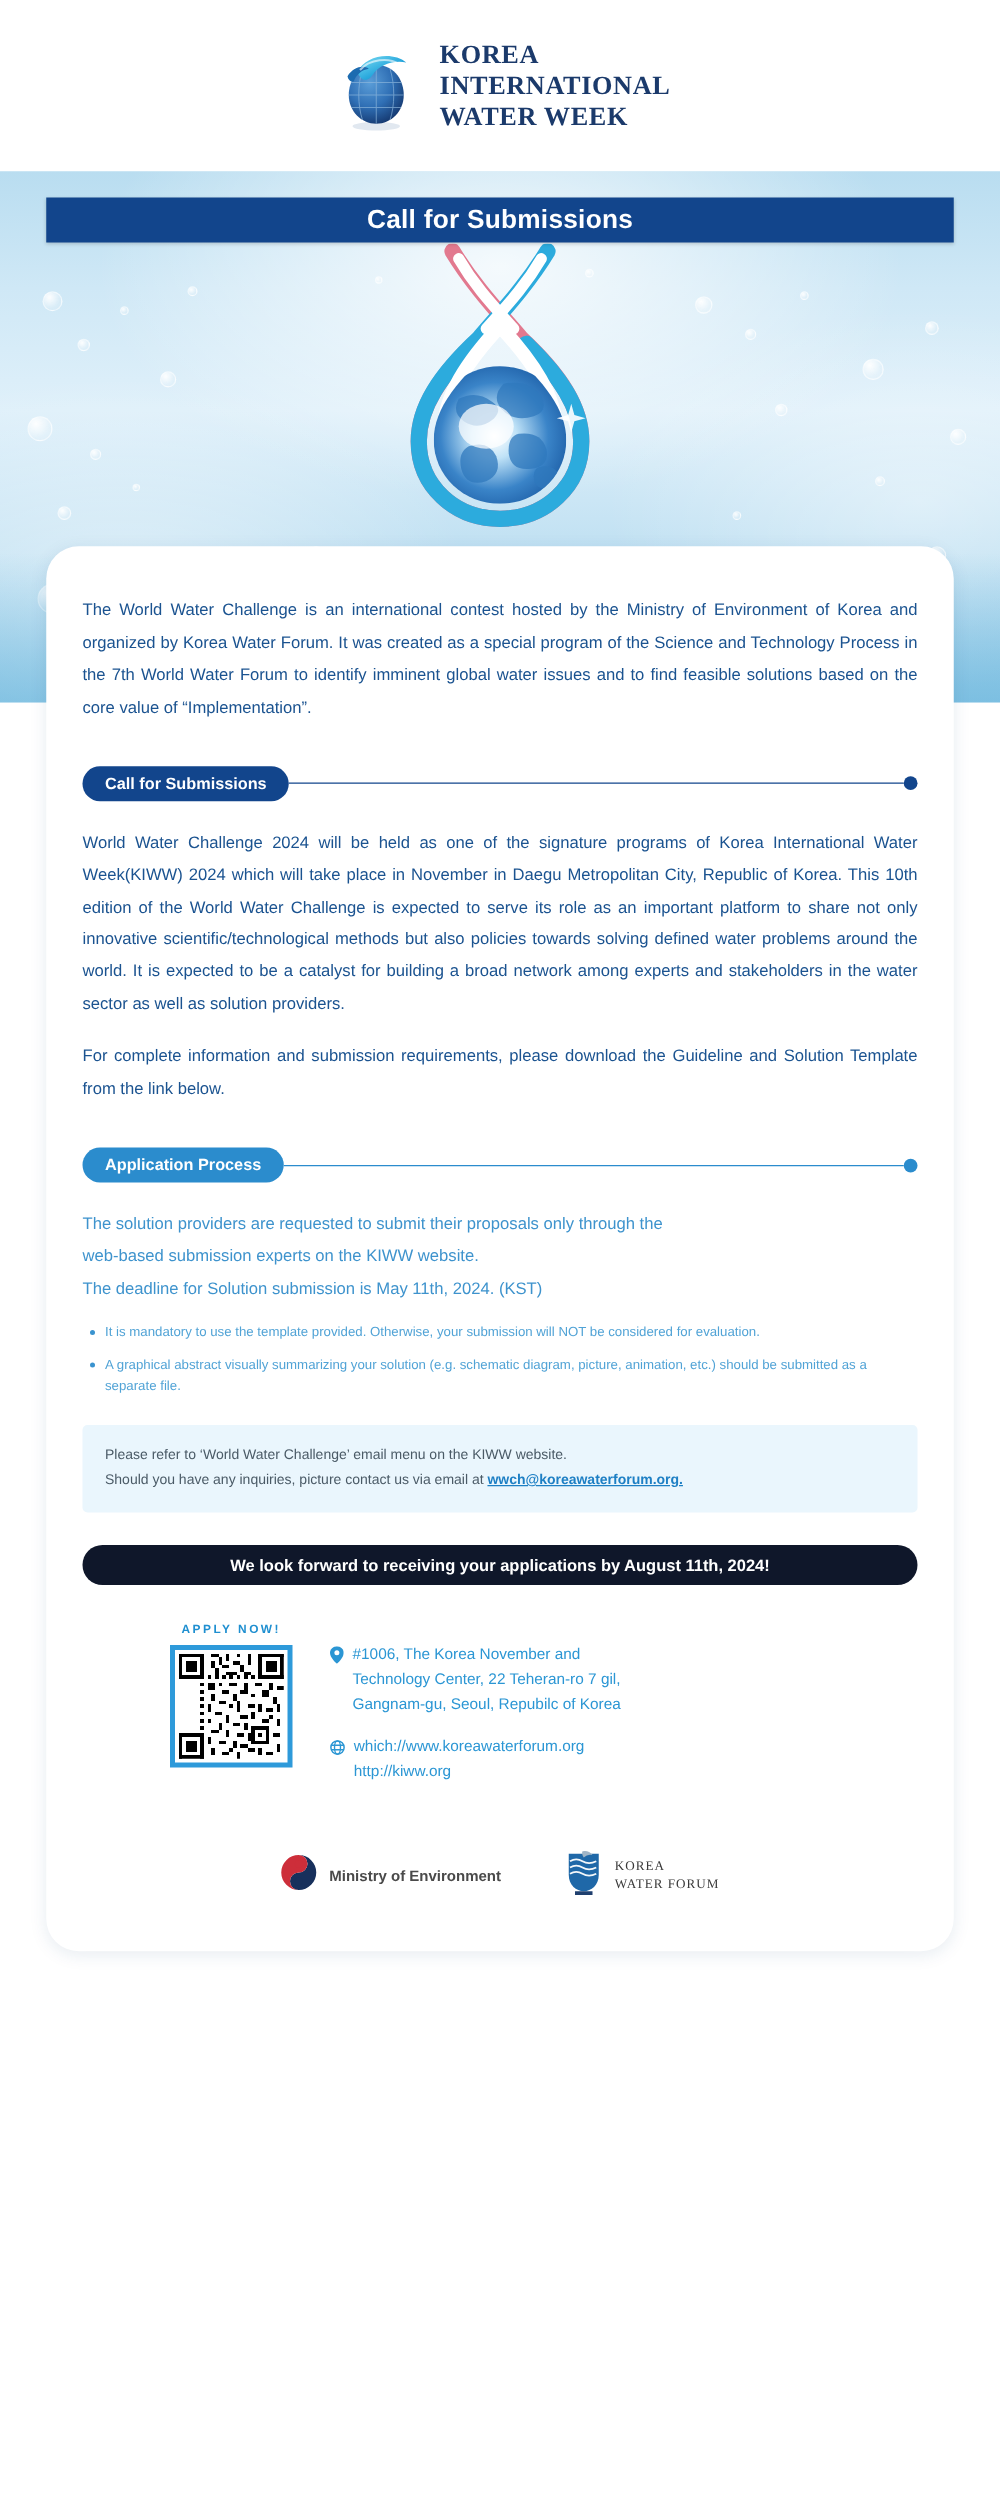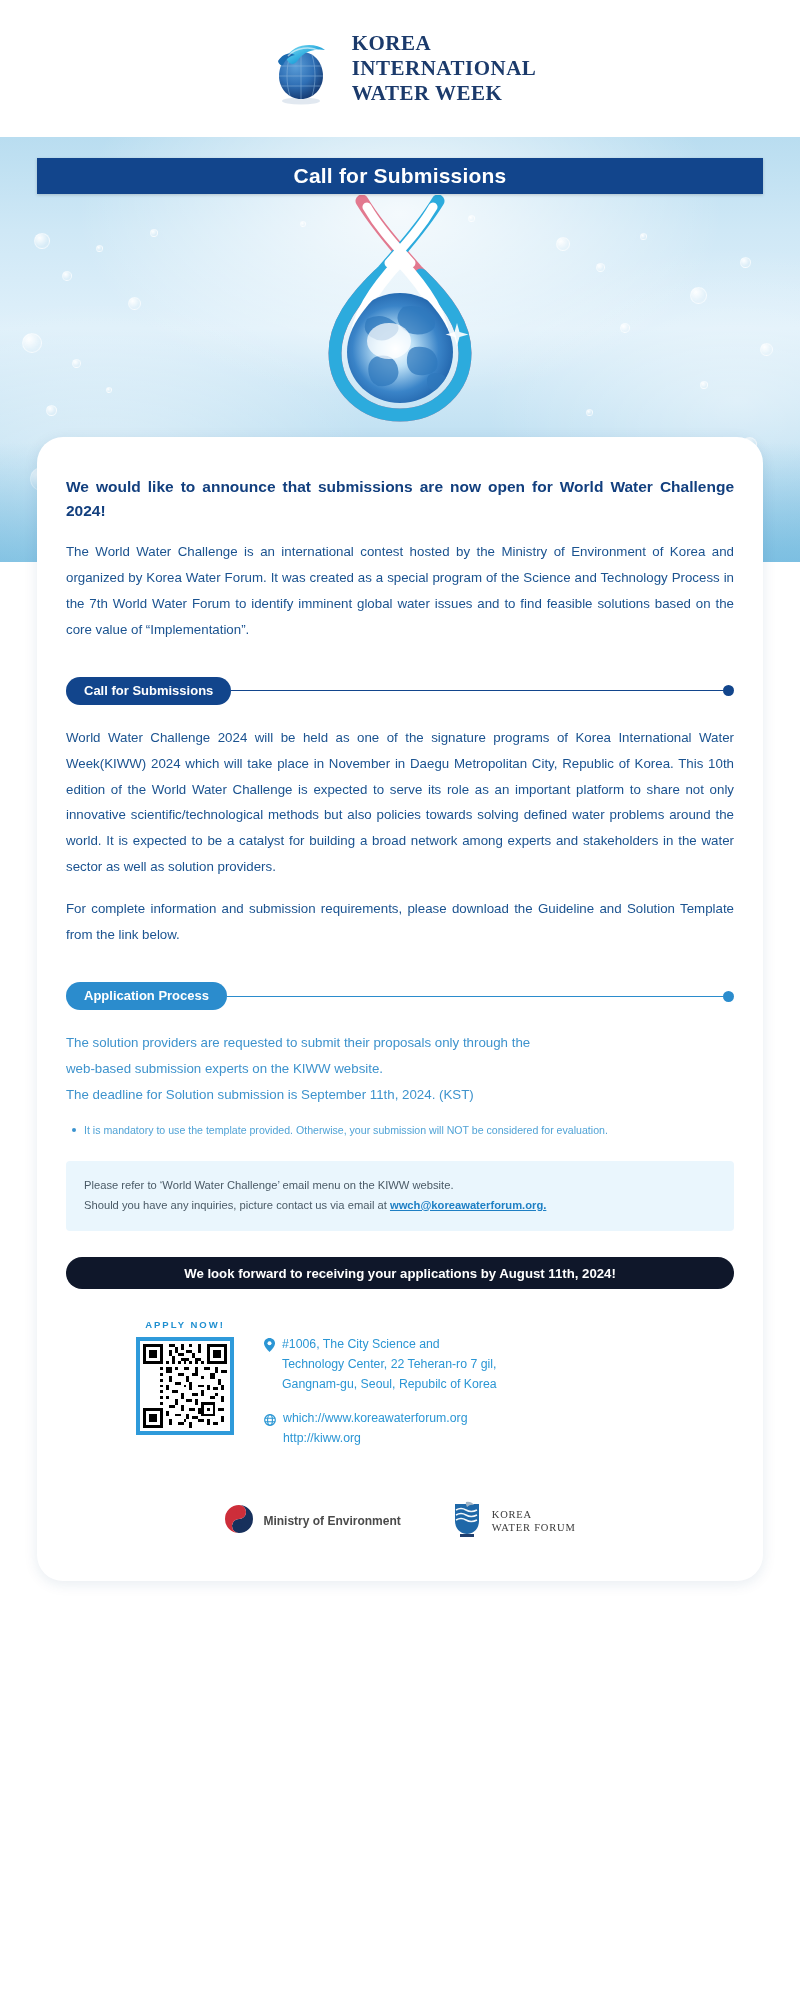--- a/index.html
+++ b/index.html
@@ -359,21 +359,20 @@
       </svg>
     </div>
 
     <div class="hero-title">
       <span class="t-cyan">World Water </span><span class="t-blue">Challenge </span><span class="t-pink">2024</span>
     </div>
   </div>
 
   <div class="card">
 
-    <p class="lead">We would like to announce that submissions are now open for World Water Challenge 2024!</p>
 
     <p class="body-p">The World Water Challenge is an international contest hosted by the Ministry of Environment of Korea and organized by Korea Water Forum. It was created as a special program of the Science and Technology Process in the 7th World Water Forum to identify imminent global water issues and to find feasible solutions based on the core value of “Implementation”.</p>
 
     <div class="sect">
       <div class="pill navy">Call for Submissions</div>
       <div class="sect-rule navy"></div>
       <div class="sect-dot navy"></div>
     </div>
 
     <p class="body-p">World Water Challenge 2024 will be held as one of the signature programs of Korea International Water Week(KIWW) 2024 which will take place in November in Daegu Metropolitan City, Republic of Korea. This 10th edition of the World Water Challenge is expected to serve its role as an important platform to share not only innovative scientific/technological methods but also policies towards solving defined water problems around the world. It is expected to be a catalyst for building a broad network among experts and stakeholders in the water sector as well as solution providers.</p>
@@ -381,25 +380,26 @@
 
     <div class="sect">
       <div class="pill blue">Application Process</div>
       <div class="sect-rule blue"></div>
       <div class="sect-dot blue"></div>
     </div>
 
     <div class="proc-p">
       <span style="display:block">The solution providers are requested to submit their proposals only through the</span>
       <span style="display:block">web-based submission experts on the KIWW website.</span>
-      <span style="display:block">The deadline for Solution submission is September 11th, 2024. (KST)</span>
+      <span style="display:block">The deadline for Solution submission is May 11th, 2024. (KST)</span>
     </div>
 
     <ul class="notes">
       <li>It is mandatory to use the template provided. Otherwise, your submission will NOT be considered for evaluation.</li>
+      <li>A graphical abstract visually summarizing your solution (e.g. schematic diagram, picture, animation, etc.) should be submitted as a separate file.</li>
     </ul>
 
     <div class="infobox">
       <p>Please refer to ‘World Water Challenge’ email menu on the KIWW website.</p>
       <p><span>Should you have any inquiries, picture contact us via email at </span><a class="mail" href="#">wwch@koreawaterforum.org.</a></p>
     </div>
 
     <div class="cta">
       <span>We look forward to receiving your applications by August 11th, 2024!</span>
     </div>
@@ -521,21 +521,21 @@
 
       <div class="addr-col">
         <div class="addr-row">
           <span class="addr-ico">
             <svg width="11" height="14" viewBox="0 0 11 14">
               <path d="M5.5 0 C8.5 0 11 2.4 11 5.3 C11 9 5.5 14 5.5 14 C5.5 14 0 9 0 5.3 C0 2.4 2.5 0 5.5 0 Z" fill="#2b96d4"></path>
               <circle cx="5.5" cy="5.2" r="2" fill="#ffffff"></circle>
             </svg>
           </span>
           <span class="addr-txt">
-            <span class="ln">#1006, The City Science and</span>
+            <span class="ln">#1006, The Korea November and</span>
             <span class="ln">Technology Center, 22 Teheran-ro 7 gil,</span>
             <span class="ln">Gangnam-gu, Seoul, Repubilc of Korea</span>
           </span>
         </div>
 
         <div class="addr-row">
           <span class="addr-ico">
             <svg width="12" height="12" viewBox="0 0 12 12">
               <circle cx="6" cy="6" r="5.3" fill="none" stroke="#2b96d4" stroke-width="1.2"></circle>
               <ellipse cx="6" cy="6" rx="2.4" ry="5.3" fill="none" stroke="#2b96d4" stroke-width="1.1"></ellipse>

